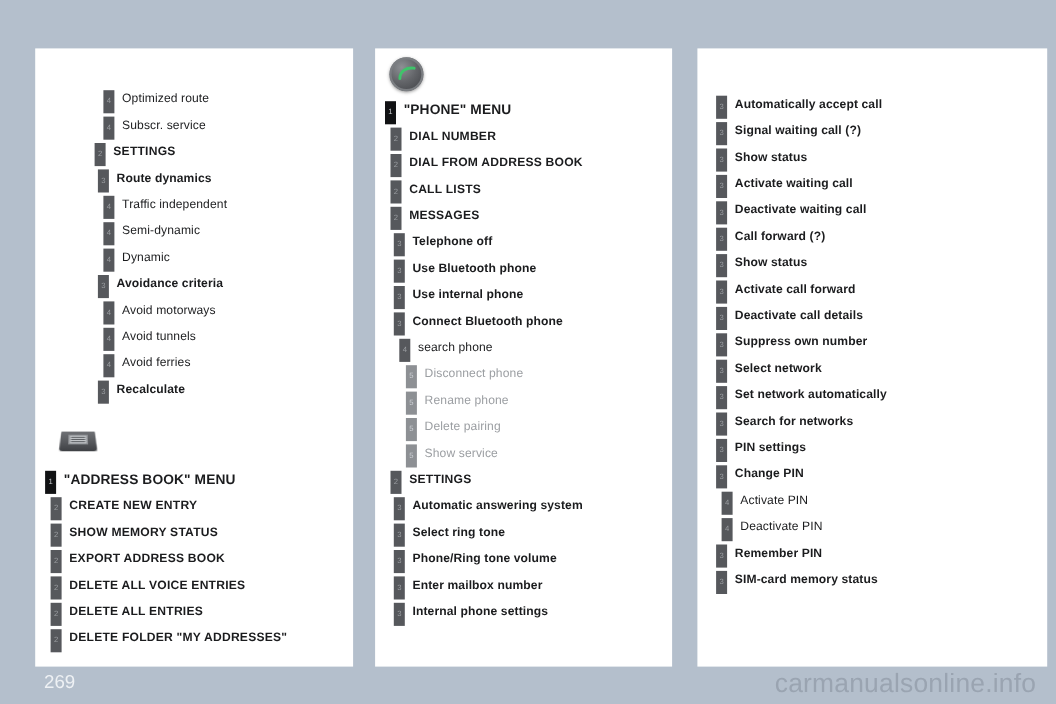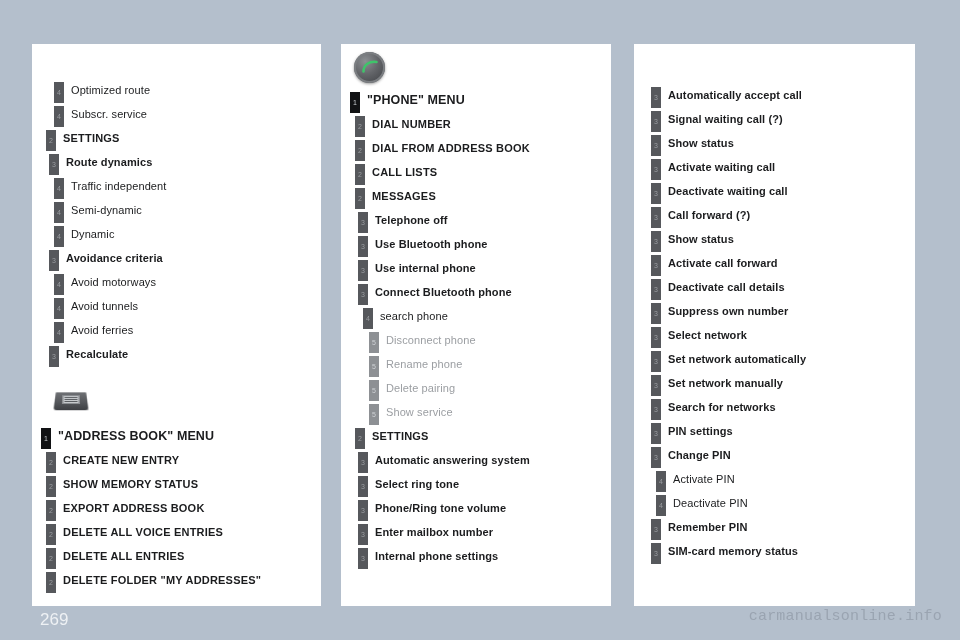--- a/index.html
+++ b/index.html
@@ -29,21 +29,21 @@
   }
   .panel {
     position: absolute;
     top: 0;
     background: #ffffff;
     height: 562px;
     box-sizing: border-box;
   }
   #panel-1 { left: 32px;  width: 289px; }
   #panel-2 { left: 341px; width: 270px; }
-  #panel-3 { left: 634px; width: 281px; }
+  #panel-3 { left: 634px; width: 318px; }
 
   .tree {
     position: relative;
   }
 
   .node {
     position: relative;
     display: flex;
     align-items: center;
     height: 24px;
@@ -142,35 +142,35 @@
     left: 40px;
     top: 610px;
     font-size: 17px;
     color: #eef1f4;
     font-family: "Liberation Sans", sans-serif;
   }
   .watermark {
     position: absolute;
     right: 18px;
     top: 608px;
-    font-size: 15px;
+    font-size: 24px;
     color: #9aa4b1;
-    font-family: Liberation Mono, monospace;
+    font-family: Liberation Sans, sans-serif;
     letter-spacing: 0.2px;
   }
 </style>
 </head>
 <body>
 
 <div class="page">
 
   <div class="panels">
 
     <div class="panel" id="panel-1">
-      <div class="tree" id="p1a" style="padding-top: 34px;">
+      <div class="tree" id="p1a" style="padding-top: 34px; padding-left: 40px;">
           <div class="node n-l4">
             <span class="badge lvl4">4</span>
             <span class="label">Optimized route</span>
           </div>
           <div class="node n-l4">
             <span class="badge lvl4">4</span>
             <span class="label">Subscr. service</span>
           </div>
           <div class="node n-l2">
             <span class="badge lvl2">2</span>
@@ -391,24 +391,20 @@
           <div class="node n-l3">
             <span class="badge lvl3">3</span>
             <span class="label b">Select network</span>
           </div>
           <div class="node n-l3">
             <span class="badge lvl3">3</span>
             <span class="label b">Set network automatically</span>
           </div>
           <div class="node n-l3">
             <span class="badge lvl3">3</span>
-            <span class="label b">Set network manually</span>
-          </div>
-          <div class="node n-l3">
-            <span class="badge lvl3">3</span>
             <span class="label b">Search for networks</span>
           </div>
           <div class="node n-l3">
             <span class="badge lvl3">3</span>
             <span class="label b">PIN settings</span>
           </div>
           <div class="node n-l3">
             <span class="badge lvl3">3</span>
             <span class="label b">Change PIN</span>
           </div>

